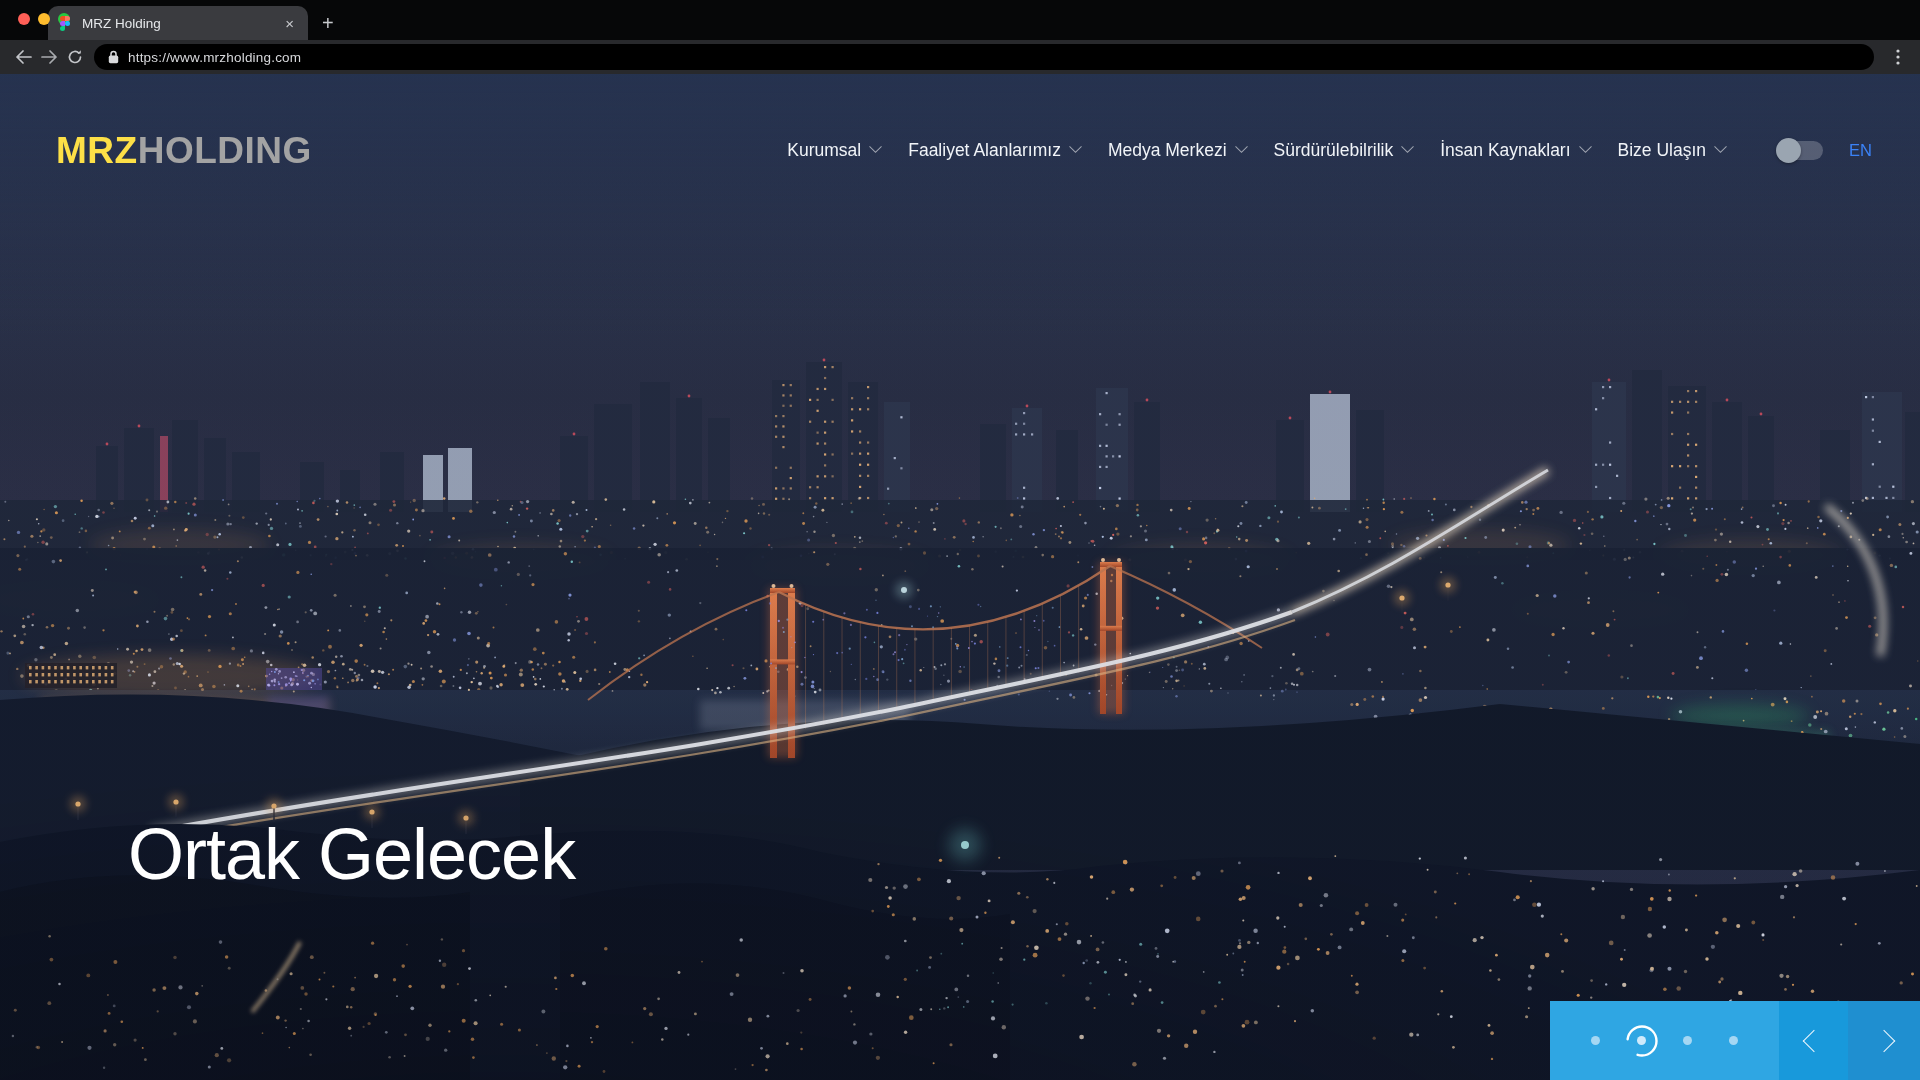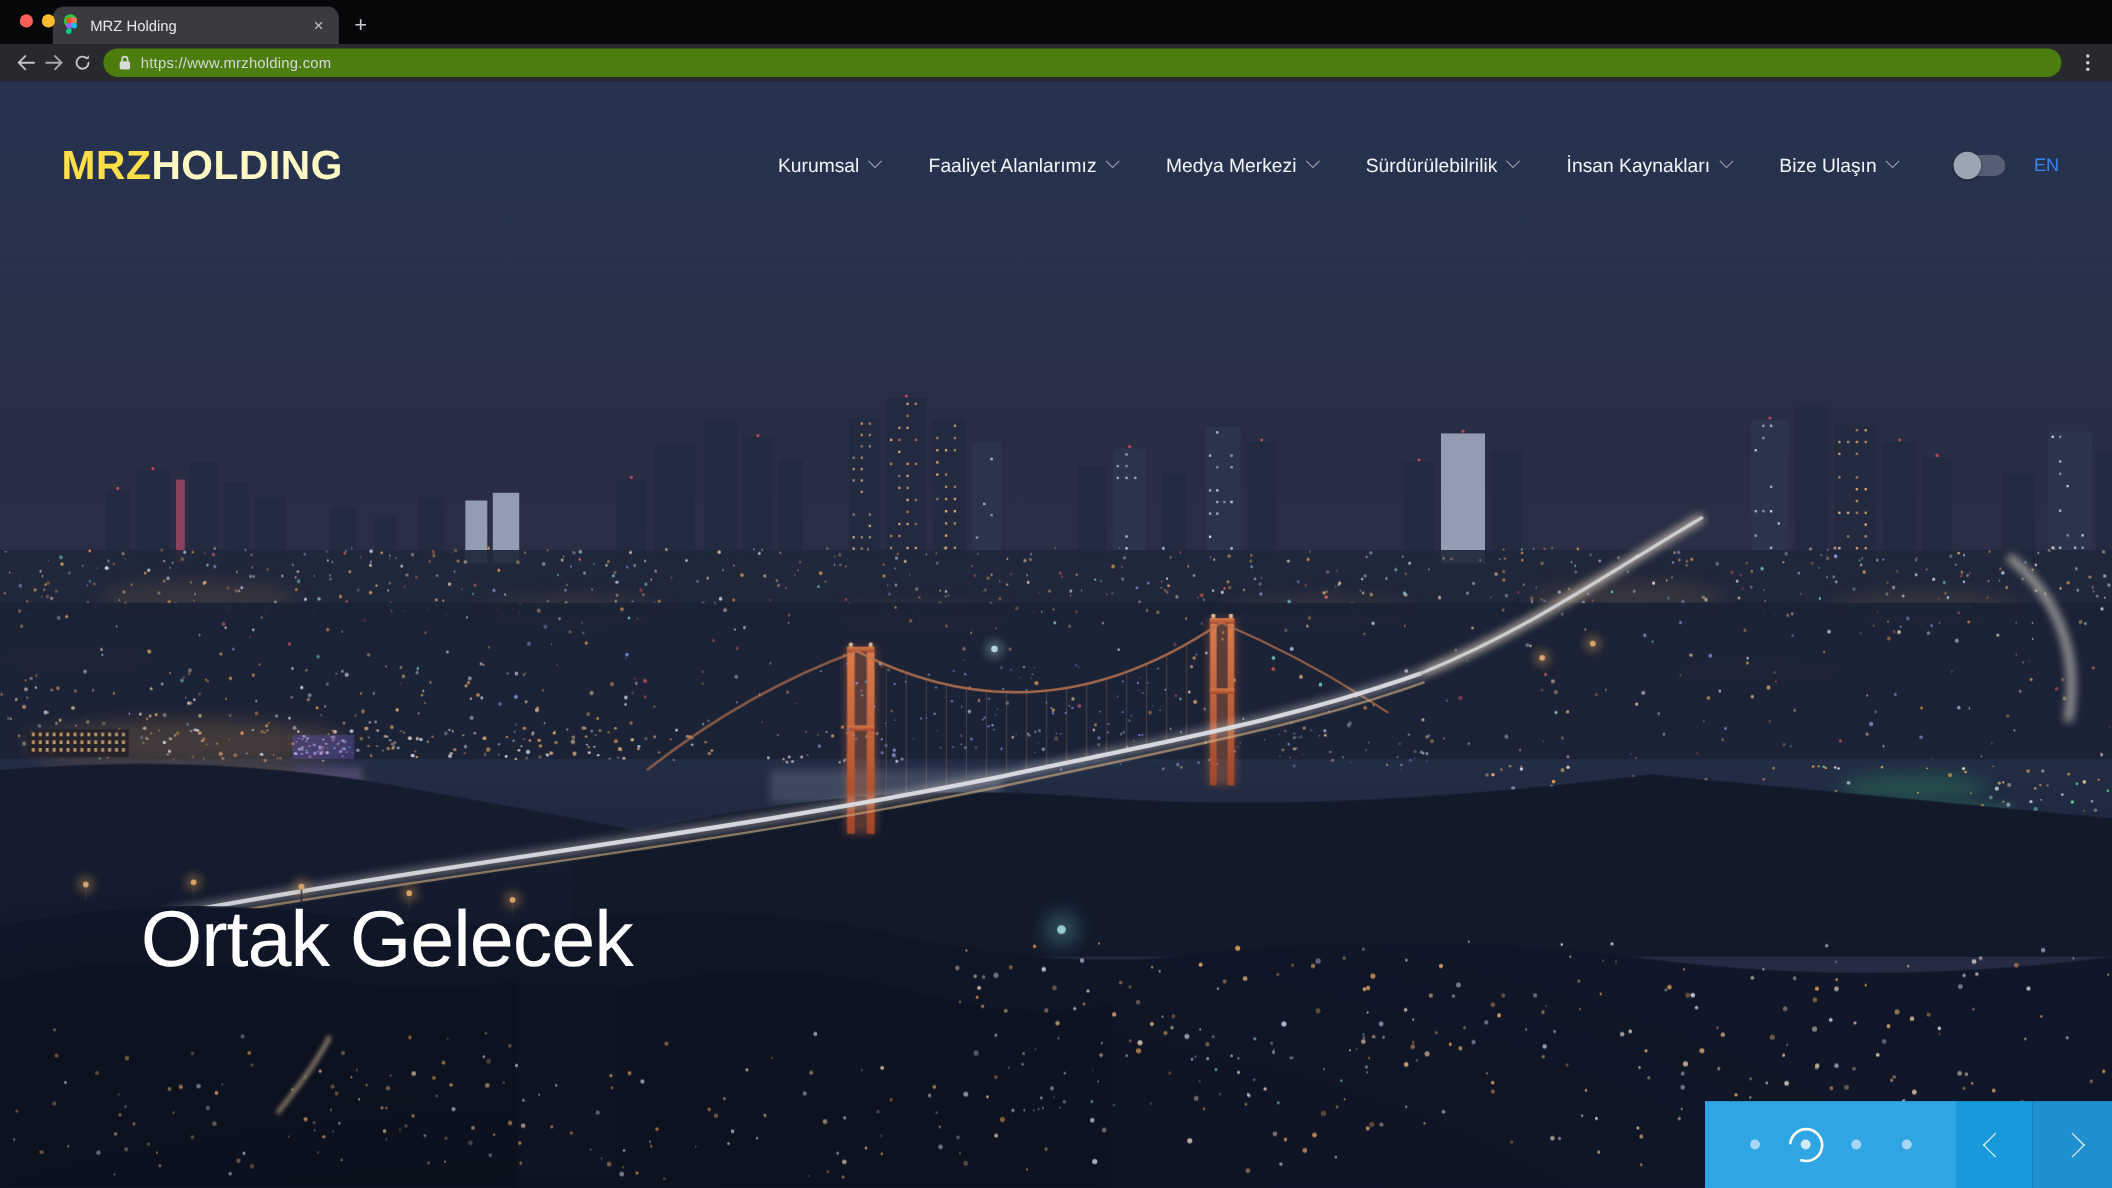--- a/index.html
+++ b/index.html
@@ -14,40 +14,40 @@
   .tab{margin-left:48px;width:240px;height:34px;background:#3a3b3f;border-radius:10px 10px 0 0;
        display:flex;align-items:center;padding:0 10px;gap:9px;}
   .tab-title{color:#e6e8eb;font-size:13.5px;flex:1;white-space:nowrap;overflow:hidden;}
   .tab-close{color:#c7c9cd;font-size:15px;line-height:1;cursor:default;padding:1px 4px;border-radius:4px;}
   .newtab{color:#c7c9cd;font-size:20px;margin:0 0 7px 14px;line-height:1;}
   .favicon{width:15px;height:15px;position:relative;flex:none;}
   .favicon i{position:absolute;display:block;}
   .toolbar{height:34px;background:#28292c;display:flex;align-items:center;padding:0 10px;}
   .navbtn{width:26px;height:26px;display:flex;align-items:center;justify-content:center;color:#c3c5c9;flex:none;}
   .navbtn svg{display:block;}
-  .addr{height:26px;flex:1;margin:0 12px 0 6px;background:#4d7c0f;border-radius:13px;
+  .addr{height:26px;flex:1;margin:0 12px 0 6px;background:#000000;border-radius:13px;
         display:flex;align-items:center;padding:0 14px;gap:9px;max-width:1752px;}
   .addr-url{color:#d7d8db;font-size:13.5px;letter-spacing:.2px;}
   .menu3{color:#cfd1d4;display:flex;align-items:center;justify-content:center;width:24px;height:26px;}
 
   
   .viewport{position:relative;height:1006px;overflow:hidden;background:#232b3f;}
   .scene{position:absolute;inset:0;}
   .tint{position:absolute;inset:0;pointer-events:none;background:
      linear-gradient(180deg, rgba(36,48,76,.78) 0px, rgba(34,44,70,.42) 110px, rgba(30,38,60,0) 260px),
      radial-gradient(130% 85% at 26% 118%, rgba(7,10,19,.42), rgba(7,10,19,0) 58%),
      linear-gradient(0deg, rgba(42,58,96,.16), rgba(42,58,96,.16));}
 
   
   .site-header{position:absolute;left:0;right:0;top:0;display:flex;align-items:center;
      padding:58px 48px 0 56px;z-index:5;}
   .logo{font-size:37px;font-weight:700;letter-spacing:.5px;line-height:1;display:flex;cursor:default;}
   .logo .mrz{color:#2d9de6;}
-  .logo .holding{color:#fef9c3;}
-  .mainnav{margin-left:auto;display:flex;align-items:flex-start;gap:44px;}
+  .logo .holding{color:#a3a3a3;}
+  .mainnav{margin-left:auto;display:flex;align-items:flex-start;gap:28px;}
   .nav-item{color:#f1f4f8;font-size:17.5px;display:flex;align-items:center;gap:10px;cursor:default;white-space:nowrap;}
   .chev{width:8px;height:8px;border-right:1.6px solid rgba(255,255,255,.55);
         border-bottom:1.6px solid rgba(255,255,255,.55);transform:rotate(45deg) translate(-2px,-2px);margin-top:-3px;}
   .lang-toggle{margin-left:52px;width:46px;height:19px;border-radius:10px;background:rgba(255,255,255,.22);
         position:relative;flex:none;}
   .lang-toggle .knob{position:absolute;left:-1px;top:-3px;width:25px;height:25px;border-radius:50%;
         background:#9aa5b1;box-shadow:0 1px 3px rgba(0,0,0,.35);}
   .lang-label{margin-left:26px;color:#3b82f6;font-size:16.5px;font-weight:500;}
 
   

